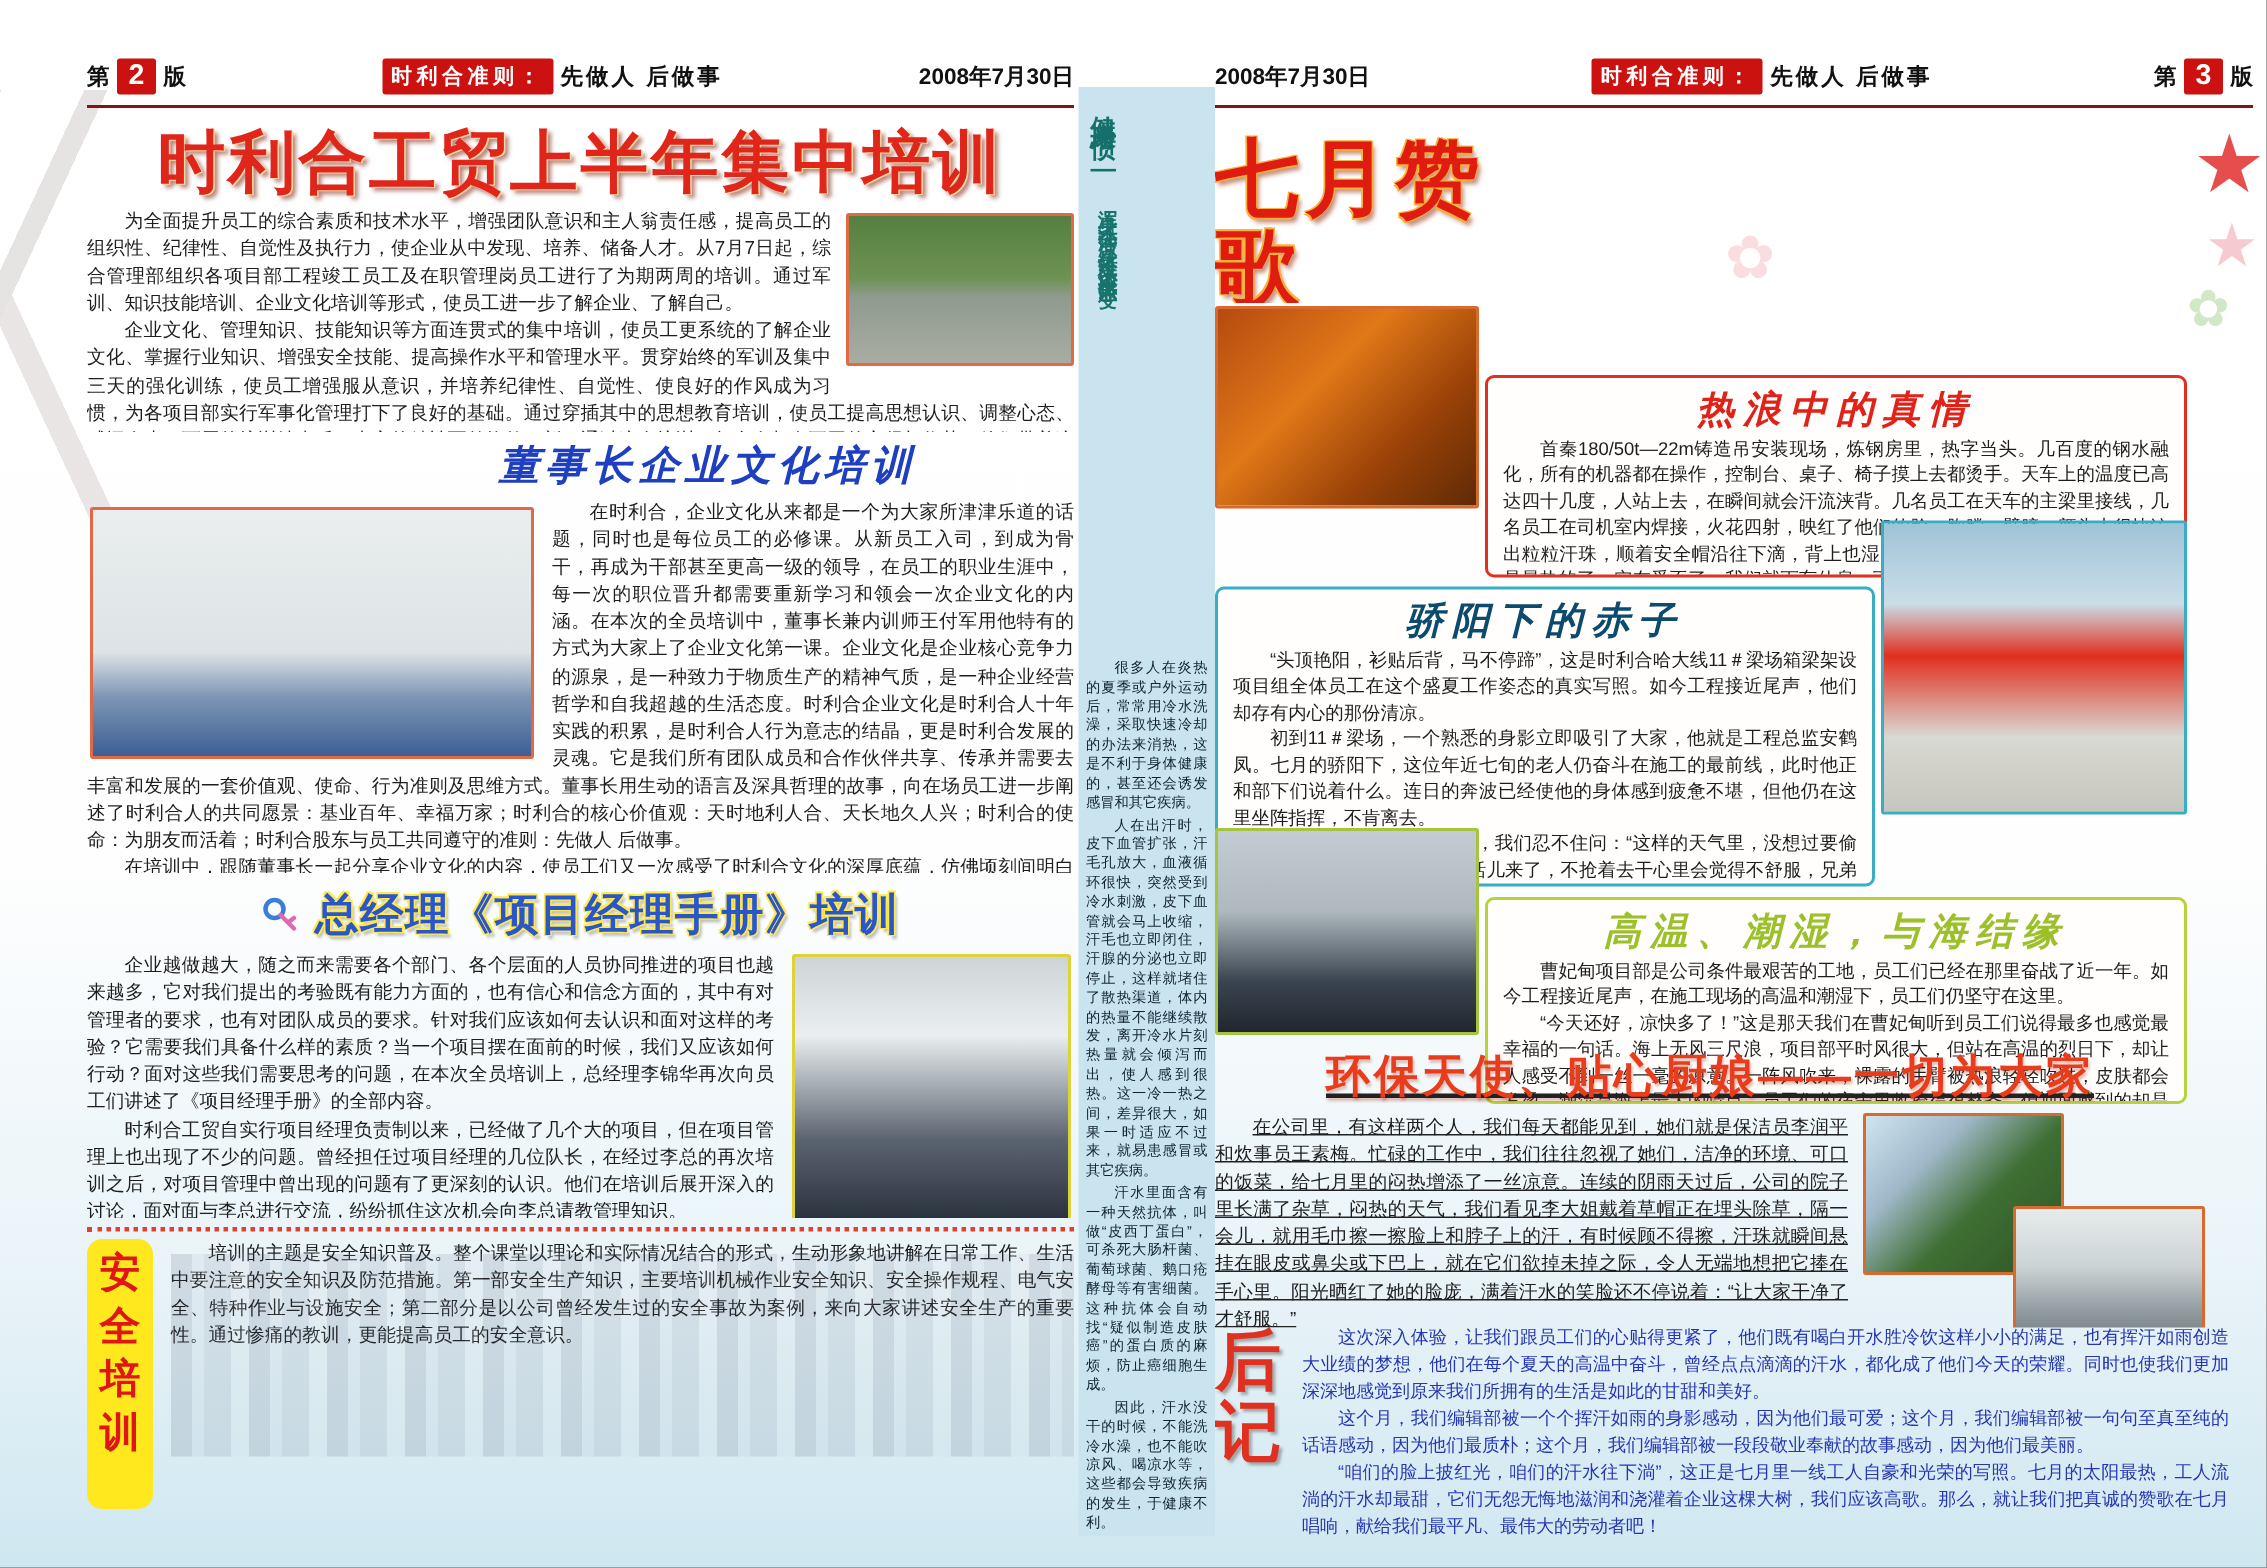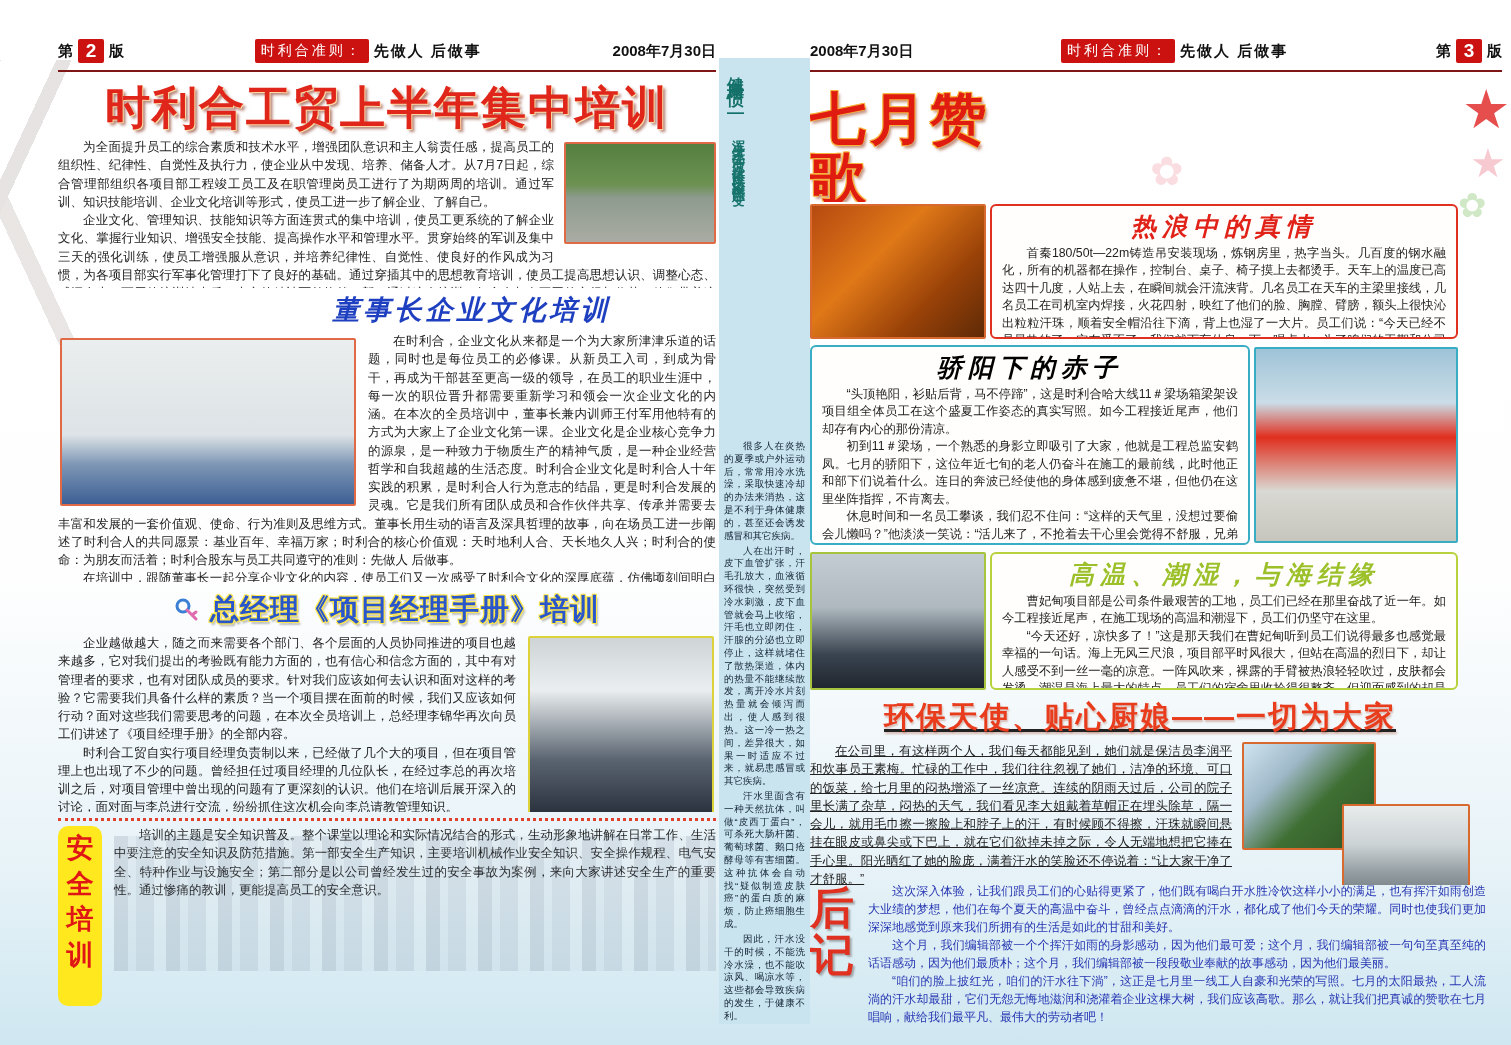--- a/index.html
+++ b/index.html
@@ -7,21 +7,21 @@
   #canvas {
     position:relative; width:1511px; height:1045px; margin:0 auto;
     background:linear-gradient(180deg,#ffffff 0%,#fefefe 55%,#e8f3f8 82%,#cfe7f1 100%);
     font-family:"Liberation Sans", sans-serif; color:#222; overflow:hidden;
   }
   
   .page { position:absolute; top:30px; }
   .page-header { position:absolute; left:0; right:0; top:8px; height:26px; display:flex; align-items:center; justify-content:space-between; font-size:15px; font-weight:bold; color:#111; }
   .ph-group { display:flex; align-items:center; gap:5px; }
   .num-box { display:inline-block; min-width:26px; height:24px; line-height:24px; text-align:center; background:#cc1111; color:#fff; font-size:19px; font-weight:bold; border-radius:2px; padding:0 3px; }
-  .motto-box { display:inline-block; background:#cc1111; color:#fff; font-size:14px; font-weight:normal; letter-spacing:3px; padding:3px 6px; border-radius:2px; }
+  .motto-box { display:inline-block; background:#cc1111; color:#fff; font-size:14px; font-weight:bold; letter-spacing:3px; padding:3px 6px; border-radius:2px; }
   .motto-text { font-size:15px; font-weight:bold; letter-spacing:2px; }
   .header-rule { position:absolute; left:0; right:0; top:40px; border-bottom:2px solid #7e1616; }
   p.body-text { font-size:12.5px; line-height:1.46; text-align:justify; text-indent:2em; color:#1d1d1d; }
   .photo { border-radius:2px; }
   
   #left-page { left:58px; width:658px; height:990px; }
   .lp-headline { position:absolute; top:48px; left:0; right:0; text-align:center; font-size:45px; font-weight:bold; letter-spacing:2px; color:#e0251b;
      text-shadow:1px 1px 0 #ffd9a0, 3px 3px 3px rgba(120,30,10,.55); }
   .lp-intro { position:absolute; top:108px; left:0; width:658px; height:150px; overflow:hidden; }
   .lp-intro .photo { float:right; width:152px; height:102px; margin:4px 0 4px 10px; border:2px solid #e06a45;
@@ -54,28 +54,28 @@
   .health-body p { font-size:9.5px; line-height:1.35; text-align:justify; text-indent:2em; color:#123; margin-bottom:2px; }
   
   #right-page { left:810px; width:692px; height:1000px; }
   .rp-top { position:absolute; top:52px; left:0; width:692px; height:120px; overflow:hidden; }
   .rp-headline { float:left; width:232px; font-size:56px; font-weight:bold; letter-spacing:4px; color:#e01b10; margin:8px 12px 0 0; line-height:1.05;
      text-shadow:-1px -1px 0 #f8b23c,1px -1px 0 #f8b23c,-1px 1px 0 #f8b23c,2px 3px 3px rgba(140,40,0,.5); }
   .rp-top p { font-size:13px; line-height:1.52; text-align:justify; text-indent:2em; color:#1d1d1d; }
   .rp-row1 { position:absolute; top:174px; left:0; width:692px; height:137px; }
   .rp-row1 .photo { position:absolute; left:0; top:0; width:176px; height:135px; border:2px solid #d86a30;
      background:linear-gradient(135deg,#b64a10 0%,#e07818 38%,#9a4208 70%,#5f2a06 100%); }
-  .box { position:absolute; border-radius:6px; padding:4px 10px 14px; overflow:hidden; background:#fffefc; }
+  .box { position:absolute; border-radius:6px; padding:4px 10px 14px; overflow:hidden; background:#fffefc;margin-top:46px; }
   .box .script-head { text-align:center; font-size:25px; font-weight:bold; font-style:italic; letter-spacing:6px; margin-bottom:2px; }
   .box p { font-size:12.3px; line-height:1.42; text-align:justify; text-indent:2em; color:#1d1d1d; }
   .heat-box { left:180px; top:0; width:468px; height:135px; border:2px solid #e03020; }
   .heat-box .script-head { color:#e02218; }
   .rp-row2 { position:absolute; top:315px; left:0; width:692px; height:202px; }
   .sun-box { left:0; top:0; width:440px; height:200px; border:2px solid #38adc4; }
-  .sun-box .script-head { color:#000000; }
+  .sun-box .script-head { color:#0c4a6e; }
   .rp-row2 .photo { position:absolute; left:444px; top:2px; width:204px; height:196px; border:2px solid #38adc4;
      background:linear-gradient(180deg,#9fc3d8 0%,#cadde7 28%,#e02f1e 46%,#d9d9d3 74%,#c6c6be 100%); }
   .rp-row3 { position:absolute; top:522px; left:0; width:692px; height:140px; }
   .rp-row3 .photo { position:absolute; left:0; top:0; width:176px; height:138px; border:2px solid #a6c43e;
      background:linear-gradient(180deg,#c2ccd2 0%,#aeb8be 40%,#3a4450 75%,#20262e 100%); }
   .sea-box { left:180px; top:0; width:468px; height:138px; border:2px solid #b8d23e; }
   .sea-box .script-head { color:#9cc02a; }
   .rp-env { position:absolute; top:667px; left:0; width:660px; height:188px; overflow:hidden;text-decoration:underline; }
   .rp-env-head { text-align:center; font-size:30px; font-weight:bold; letter-spacing:2px; color:#e83c1c; margin-bottom:4px; text-shadow:1px 2px 2px rgba(150,40,10,.3); }
   .env-photos { float:right; position:relative; width:228px; height:162px; margin:0 0 4px 10px; }

